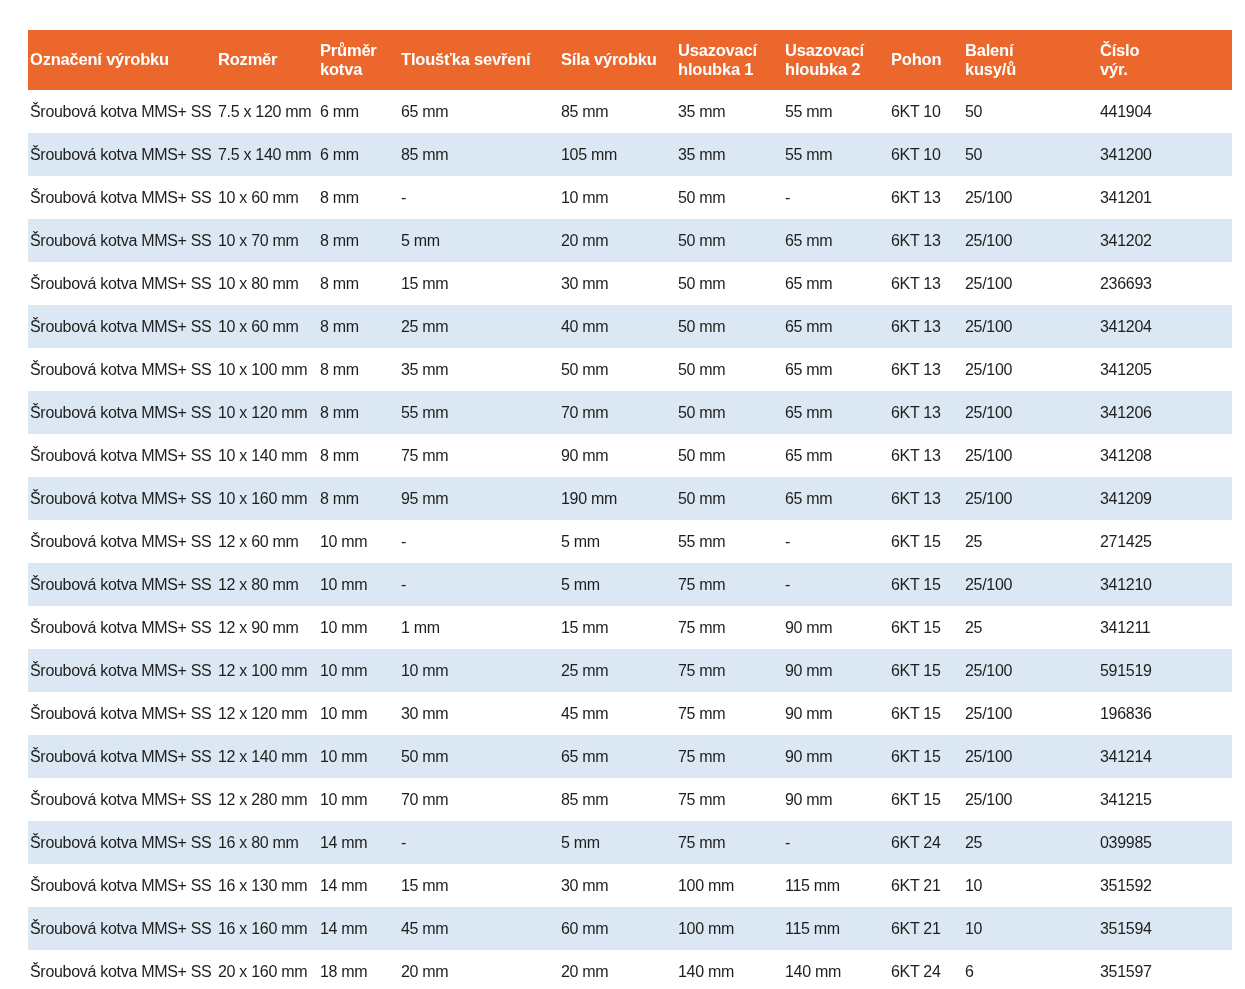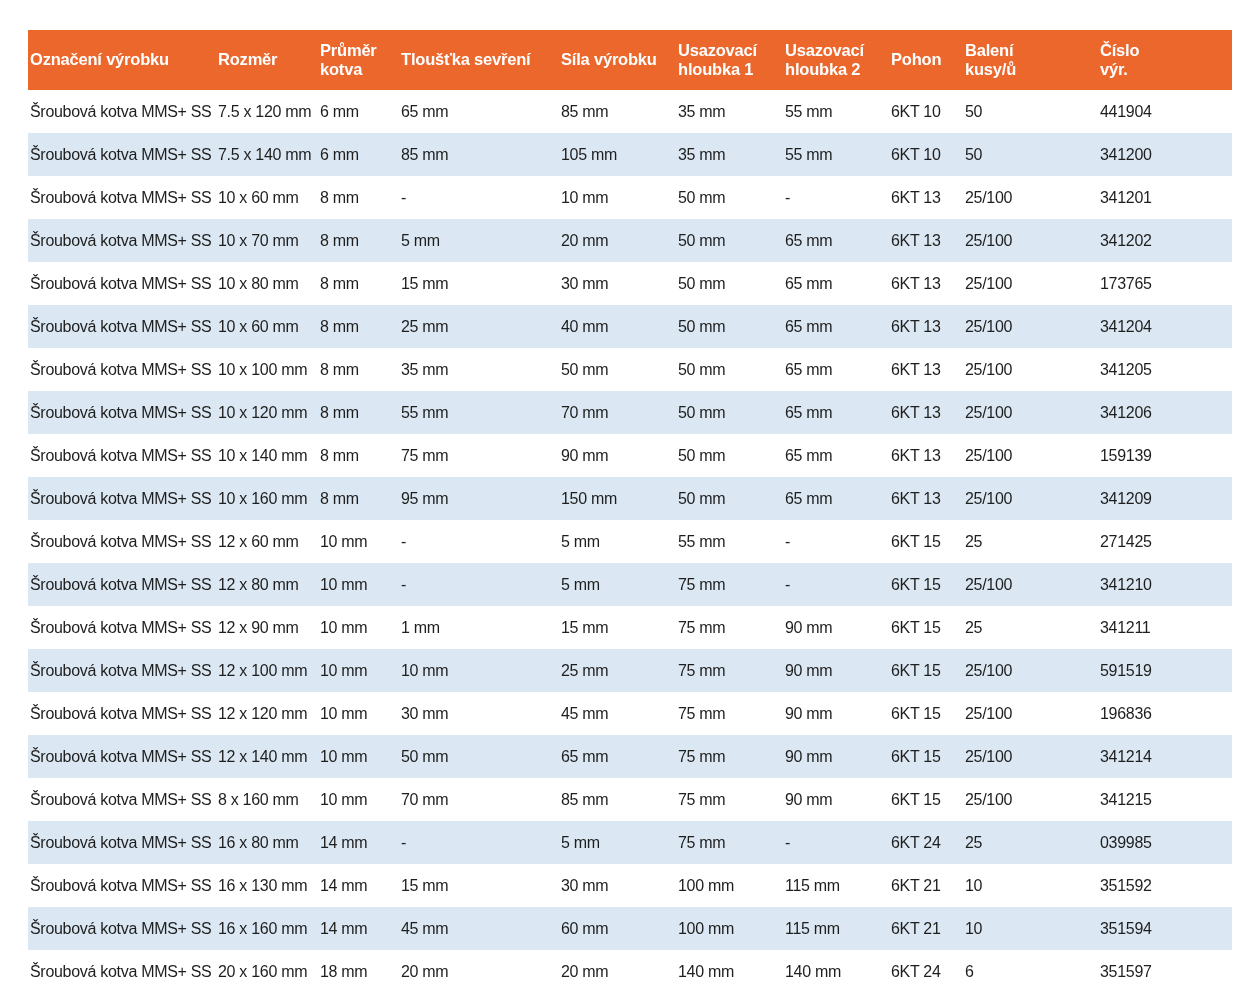--- a/index.html
+++ b/index.html
@@ -129,21 +129,21 @@
         <tr>
           <td>Šroubová kotva MMS+ SS</td>
           <td>10 x 80 mm</td>
           <td>8 mm</td>
           <td>15 mm</td>
           <td>30 mm</td>
           <td>50 mm</td>
           <td>65 mm</td>
           <td>6KT 13</td>
           <td>25/100</td>
-          <td>173765</td>
+          <td>236693</td>
         </tr>
         <tr class="alt">
           <td>Šroubová kotva MMS+ SS</td>
           <td>10 x 60 mm</td>
           <td>8 mm</td>
           <td>25 mm</td>
           <td>40 mm</td>
           <td>50 mm</td>
           <td>65 mm</td>
           <td>6KT 13</td>
@@ -177,28 +177,28 @@
         <tr>
           <td>Šroubová kotva MMS+ SS</td>
           <td>10 x 140 mm</td>
           <td>8 mm</td>
           <td>75 mm</td>
           <td>90 mm</td>
           <td>50 mm</td>
           <td>65 mm</td>
           <td>6KT 13</td>
           <td>25/100</td>
-          <td>159139</td>
+          <td>341208</td>
         </tr>
         <tr class="alt">
           <td>Šroubová kotva MMS+ SS</td>
           <td>10 x 160 mm</td>
           <td>8 mm</td>
           <td>95 mm</td>
-          <td>150 mm</td>
+          <td>190 mm</td>
           <td>50 mm</td>
           <td>65 mm</td>
           <td>6KT 13</td>
           <td>25/100</td>
           <td>341209</td>
         </tr>
         <tr>
           <td>Šroubová kotva MMS+ SS</td>
           <td>12 x 60 mm</td>
           <td>10 mm</td>
@@ -265,21 +265,21 @@
           <td>50 mm</td>
           <td>65 mm</td>
           <td>75 mm</td>
           <td>90 mm</td>
           <td>6KT 15</td>
           <td>25/100</td>
           <td>341214</td>
         </tr>
         <tr>
           <td>Šroubová kotva MMS+ SS</td>
-          <td>8 x 160 mm</td>
+          <td>12 x 280 mm</td>
           <td>10 mm</td>
           <td>70 mm</td>
           <td>85 mm</td>
           <td>75 mm</td>
           <td>90 mm</td>
           <td>6KT 15</td>
           <td>25/100</td>
           <td>341215</td>
         </tr>
         <tr class="alt">

